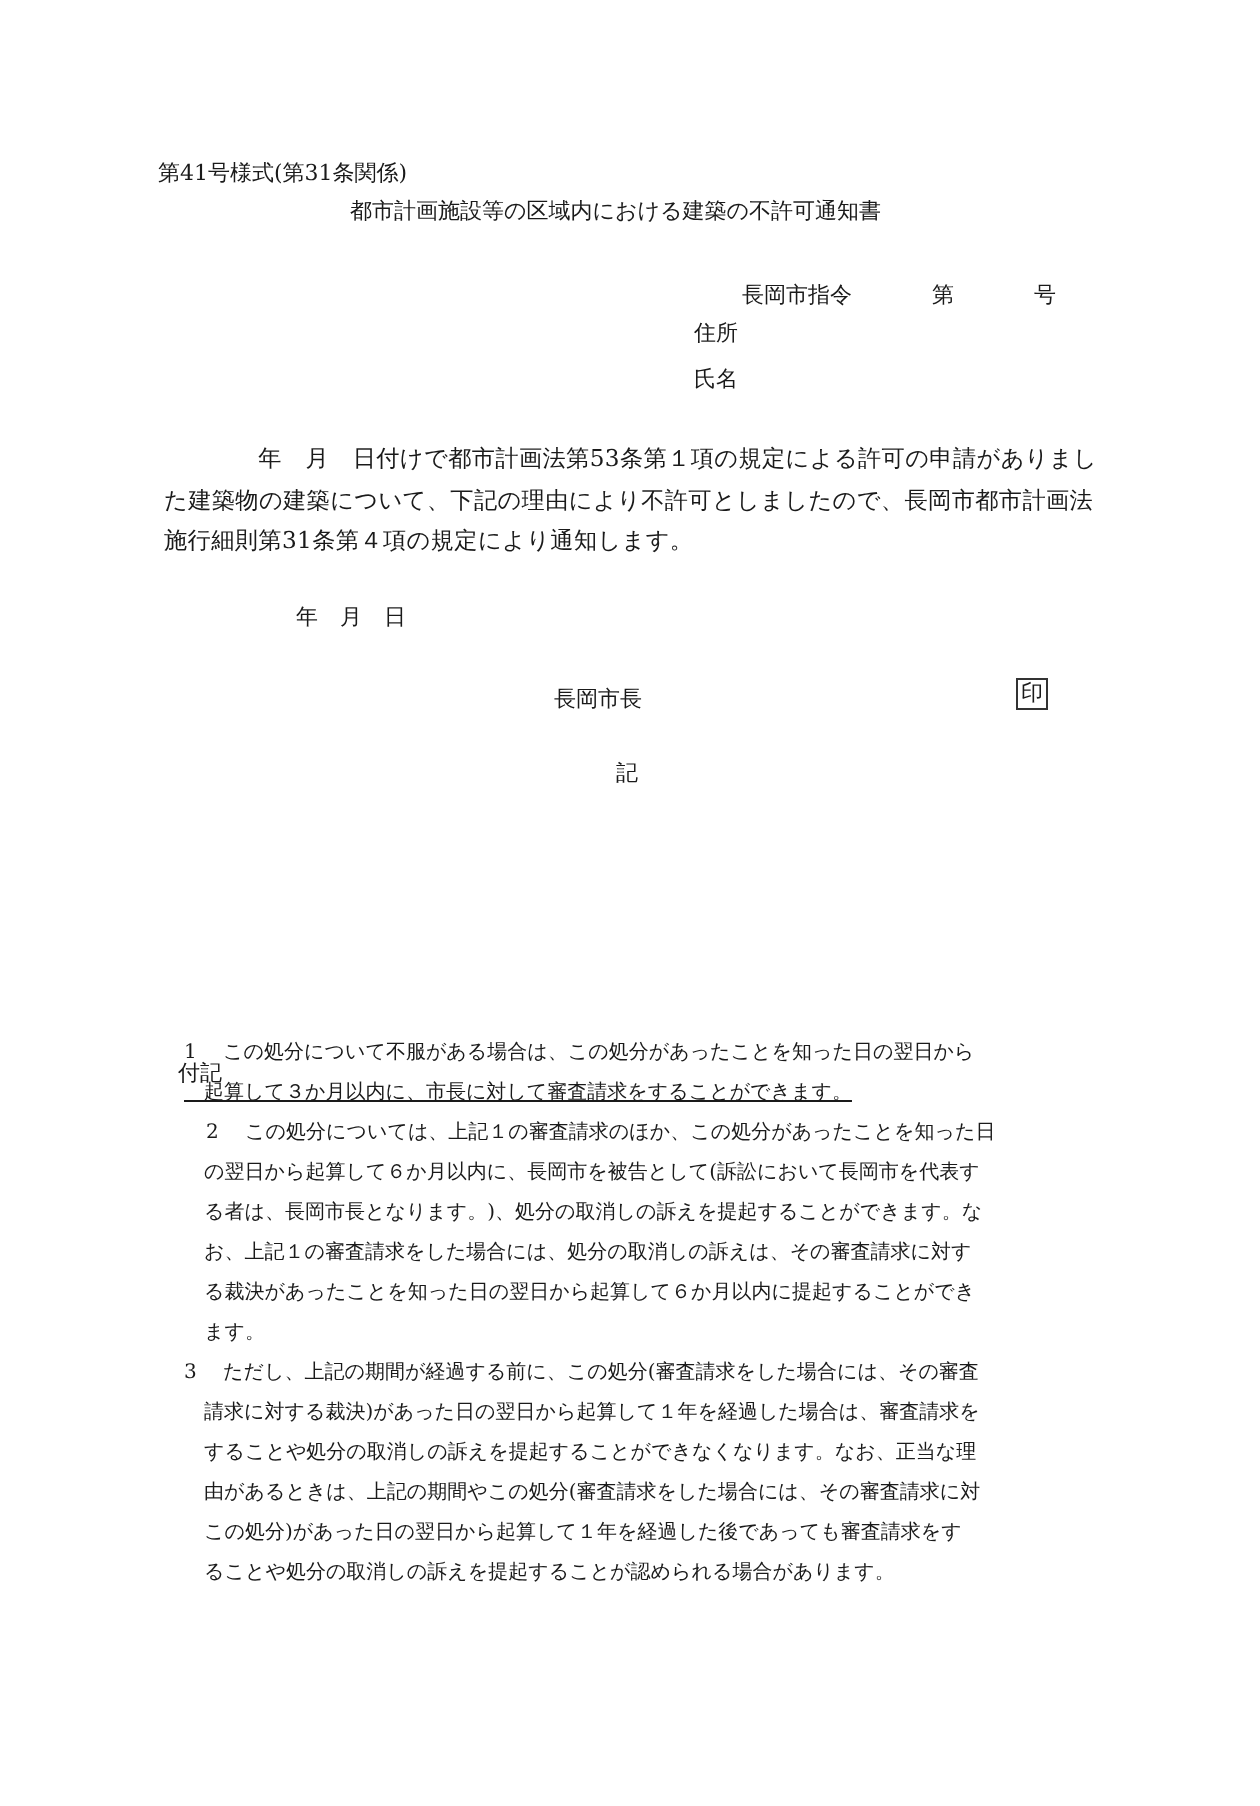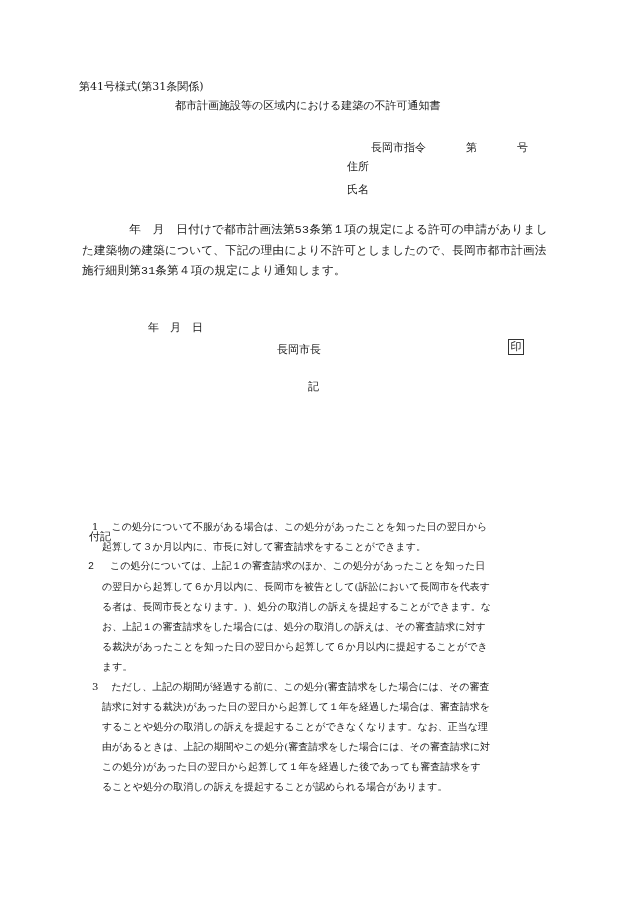--- a/index.html
+++ b/index.html
@@ -3,29 +3,29 @@
 <meta charset="utf-8">
 <style>
   html, body { margin: 0; padding: 0; background: #ffffff; }
   body {
     width: 630px; height: 903px; position: relative; overflow: hidden;
     font-family: "DejaVu Serif", "Liberation Serif", serif;
     color: #1a1a1a;
   }
   .abs { position: absolute; white-space: nowrap; }
   .t12 { font-size: 11px; line-height: 14px; }
-  .body-line { font-size: 11.6px; letter-spacing: 0.2px; font-family: Liberation Mono, monospace; }
+  .body-line { font-size: 11.6px; letter-spacing: 0.2px; }
   #form-number { left: 79px; top: 80px; }
   #doc-title { left: 175px; top: 99px; }
   #directive { left: 371px; top: 141px; }
   #directive .gap1 { display: inline-block; width: 40px; }
   #directive .gap2 { display: inline-block; width: 40px; }
   #address-label { left: 347px; top: 160px; }
   #name-label { left: 347px; top: 183px; }
-  #date-line { left: 148px; top: 302px; margin-top: 19px; }
+  #date-line { left: 148px; top: 302px; }
   #mayor { left: 277px; top: 343px; }
   #seal {
     left: 508px; top: 339px; width: 14px; height: 14px;
     border: 1px solid #333; font-size: 11px; line-height: 14px; text-align: center;
   }
   #ki { left: 308px; top: 380px; }
   #fuki { left: 89px; top: 530px; text-align: right; }
   .note-line { position: absolute; white-space: nowrap; font-size: 10px; line-height: 14px; }
 </style>
 </head>
@@ -49,24 +49,24 @@
 <div id="date-line" class="abs t12">年　月　日</div>
 <div id="mayor" class="abs t12">長岡市長</div>
 <div id="seal" class="abs">印</div>
 <div id="ki" class="abs t12">記</div>
 
 <div id="fuki" class="abs t12">付記</div>
 
 <div>
   <div>
     <div class="note-line" style="left:92px; top:520px;">1　 この処分について不服がある場合は、この処分があったことを知った日の翌日から</div>
-    <div class="note-line" style="left:92px; top:540px;">　起算して３か月以内に、市長に対して審査請求をすることができます。</div>
+    <div class="note-line" style="left:92px; top:540px;text-decoration:underline;">　起算して３か月以内に、市長に対して審査請求をすることができます。</div>
   </div>
   <div>
-    <div class="note-line" style="left:88px; top:560px;font-family:Liberation Mono, monospace;">2　 この処分については、上記１の審査請求のほか、この処分があったことを知った日</div>
+    <div class="note-line" style="left:103px; top:560px;">2　 この処分については、上記１の審査請求のほか、この処分があったことを知った日</div>
     <div class="note-line" style="left:92px; top:580px;">　の翌日から起算して６か月以内に、長岡市を被告として(訴訟において長岡市を代表す</div>
     <div class="note-line" style="left:92px; top:600px;">　る者は、長岡市長となります。)、処分の取消しの訴えを提起することができます。な</div>
     <div class="note-line" style="left:92px; top:620px;">　お、上記１の審査請求をした場合には、処分の取消しの訴えは、その審査請求に対す</div>
     <div class="note-line" style="left:92px; top:640px;">　る裁決があったことを知った日の翌日から起算して６か月以内に提起することができ</div>
     <div class="note-line" style="left:92px; top:660px;">　ます。</div>
   </div>
   <div>
     <div class="note-line" style="left:92px; top:680px;text-align:center;">3　 ただし、上記の期間が経過する前に、この処分(審査請求をした場合には、その審査</div>
     <div class="note-line" style="left:92px; top:700px;">　請求に対する裁決)があった日の翌日から起算して１年を経過した場合は、審査請求を</div>
     <div class="note-line" style="left:92px; top:720px;">　することや処分の取消しの訴えを提起することができなくなります。なお、正当な理</div>

